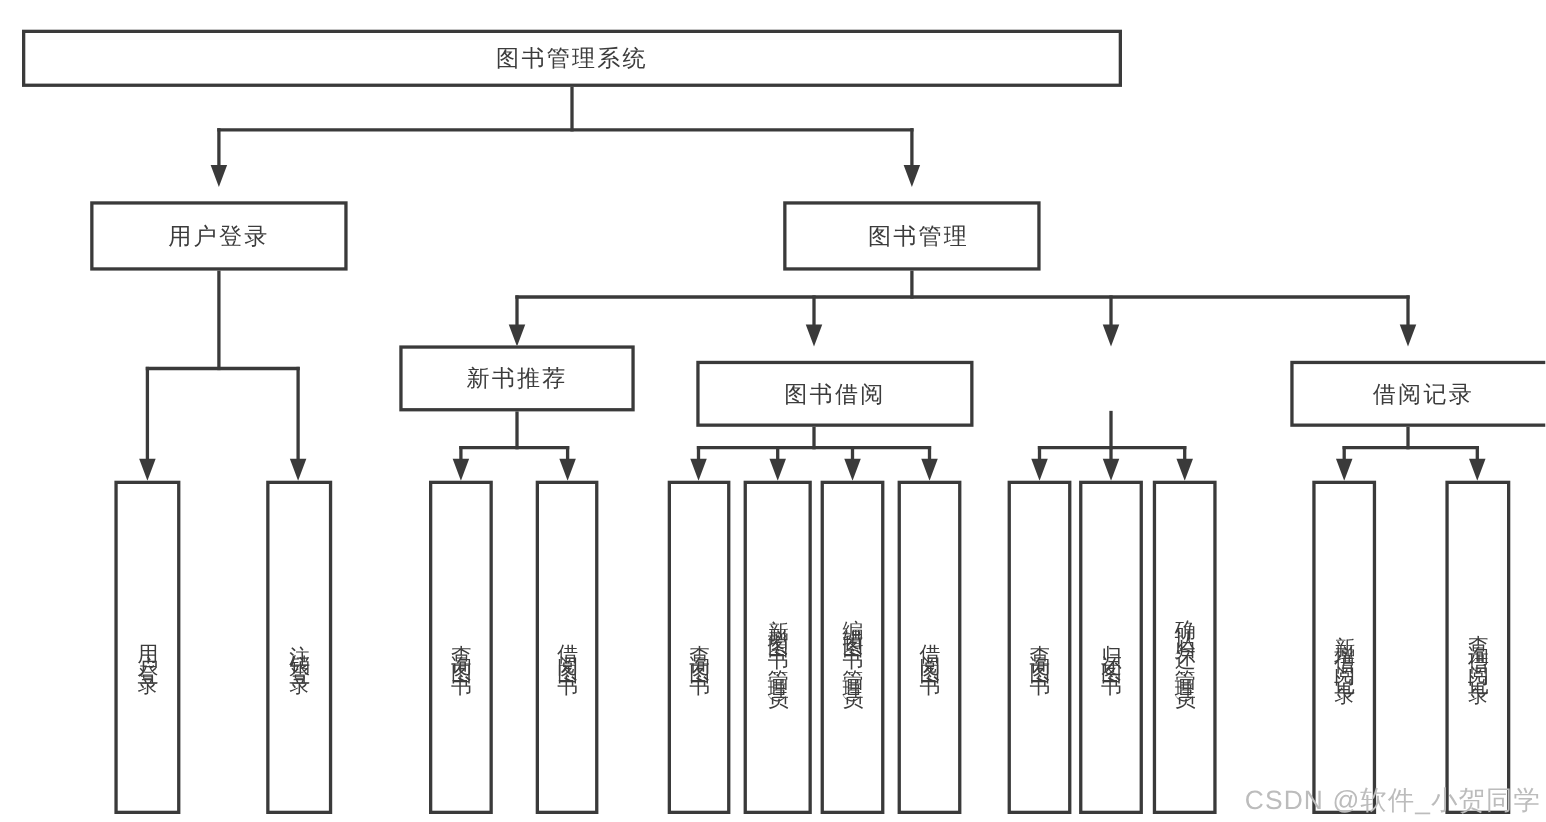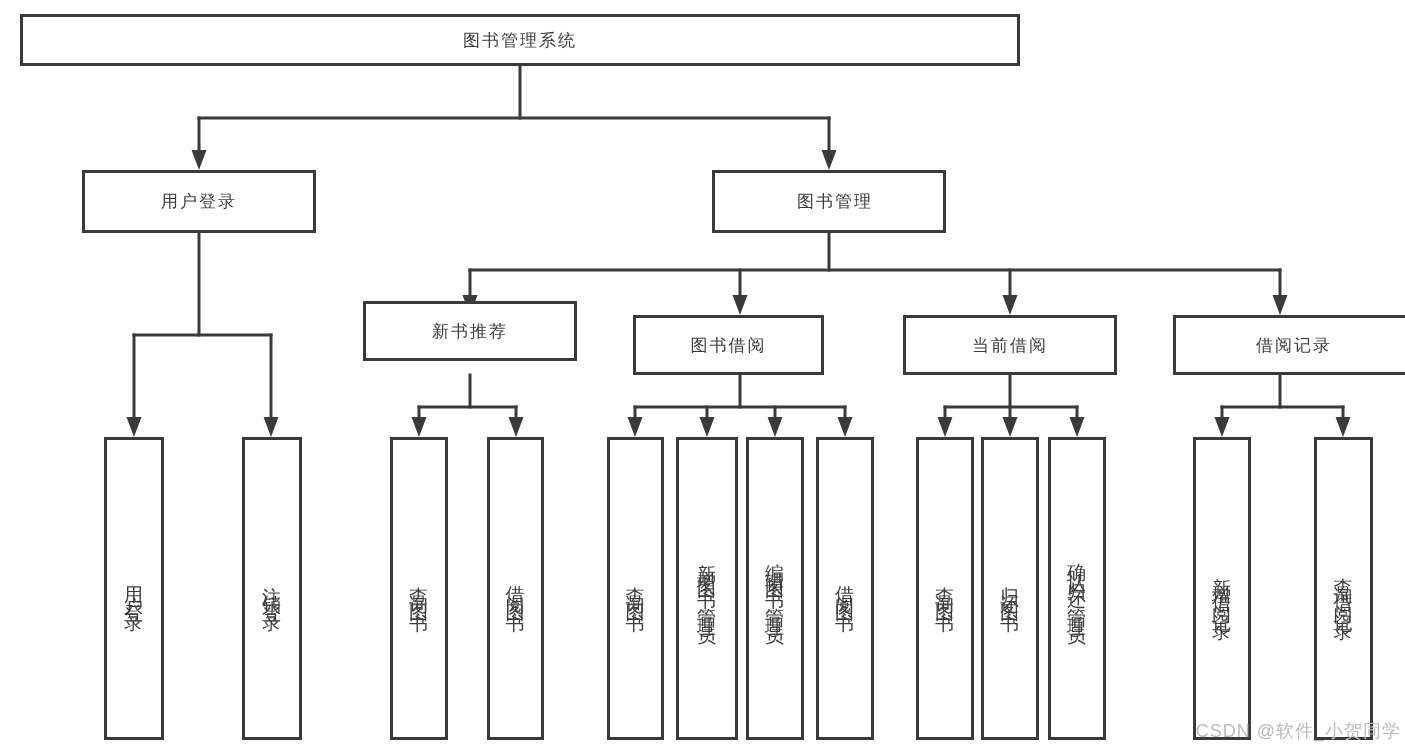--- a/index.html
+++ b/index.html
@@ -20,31 +20,31 @@
   .wires .ln path{stroke:var(--border);stroke-width:3;fill:none;stroke-linecap:square;}
   .wires .ar polygon{fill:var(--border);stroke:none;}
   .node{
     position:absolute;box-sizing:border-box;z-index:2;
     background:var(--bg);
     border:3px solid var(--border);
     display:flex;align-items:center;justify-content:center;
     color:var(--text);
     text-align:center;
   }
-  .h{font-size:17px;letter-spacing:2px;white-space:nowrap;}
+  .h{font-size:21px;letter-spacing:2px;white-space:nowrap;margin-top:13px;}
   .v{
     writing-mode:vertical-lr;
     text-orientation:mixed;
     font-size:19px;
     letter-spacing:9px;
     line-height:1;
   }
   .watermark{
     position:absolute;right:4px;bottom:4px;z-index:3;
-    font-size:18px;letter-spacing:1px;
+    font-size:24px;letter-spacing:1px;
     color:var(--watermark);
     white-space:nowrap;
   }
 </style>
 </head>
 <body>
 
 <div class="stage">
 
   <svg class="wires" width="1405" height="747" viewBox="0 0 1405 747">
@@ -112,22 +112,21 @@
       <polygon points="1335.5,417 1350.5,417 1343,437"></polygon>
     </g>
   </svg>
 
   <div class="node h" style="left:20px;top:14px;width:1000px;height:52px;">图书管理系统</div>
 
   <div class="node h" style="left:82px;top:170px;width:234px;height:63px;">用户登录</div>
   <div class="node h" style="left:712px;top:170px;width:234px;height:63px;padding-left:12px;">图书管理</div>
 
   <div class="node h" style="left:363px;top:301px;width:214px;height:60px;">新书推荐</div>
-  <div class="node h" style="left:633px;top:315px;width:191px;height:60px;">图书借阅</div>
-  <div class="node h" style="left:903px;top:315px;width:214px;height:60px;">当前借阅</div>
+  <div class="node h" style="left:633px;top:315px;width:252px;height:60px;">图书借阅</div>
   <div class="node h" style="left:1173px;top:315px;width:242px;height:60px;">借阅记录</div>
 
   <div class="node v" style="left:104px;top:437px;width:60px;height:303px;">用户登录</div>
   <div class="node v" style="left:242px;top:437px;width:60px;height:303px;">注销登录</div>
 
   <div class="node v" style="left:390px;top:437px;width:58px;height:303px;">查询图书</div>
   <div class="node v" style="left:487px;top:437px;width:57px;height:303px;">借阅图书</div>
 
   <div class="node v" style="left:607px;top:437px;width:57px;height:303px;">查询图书</div>
   <div class="node v" style="left:676px;top:437px;width:62px;height:303px;">新增图书（管理员）</div>

